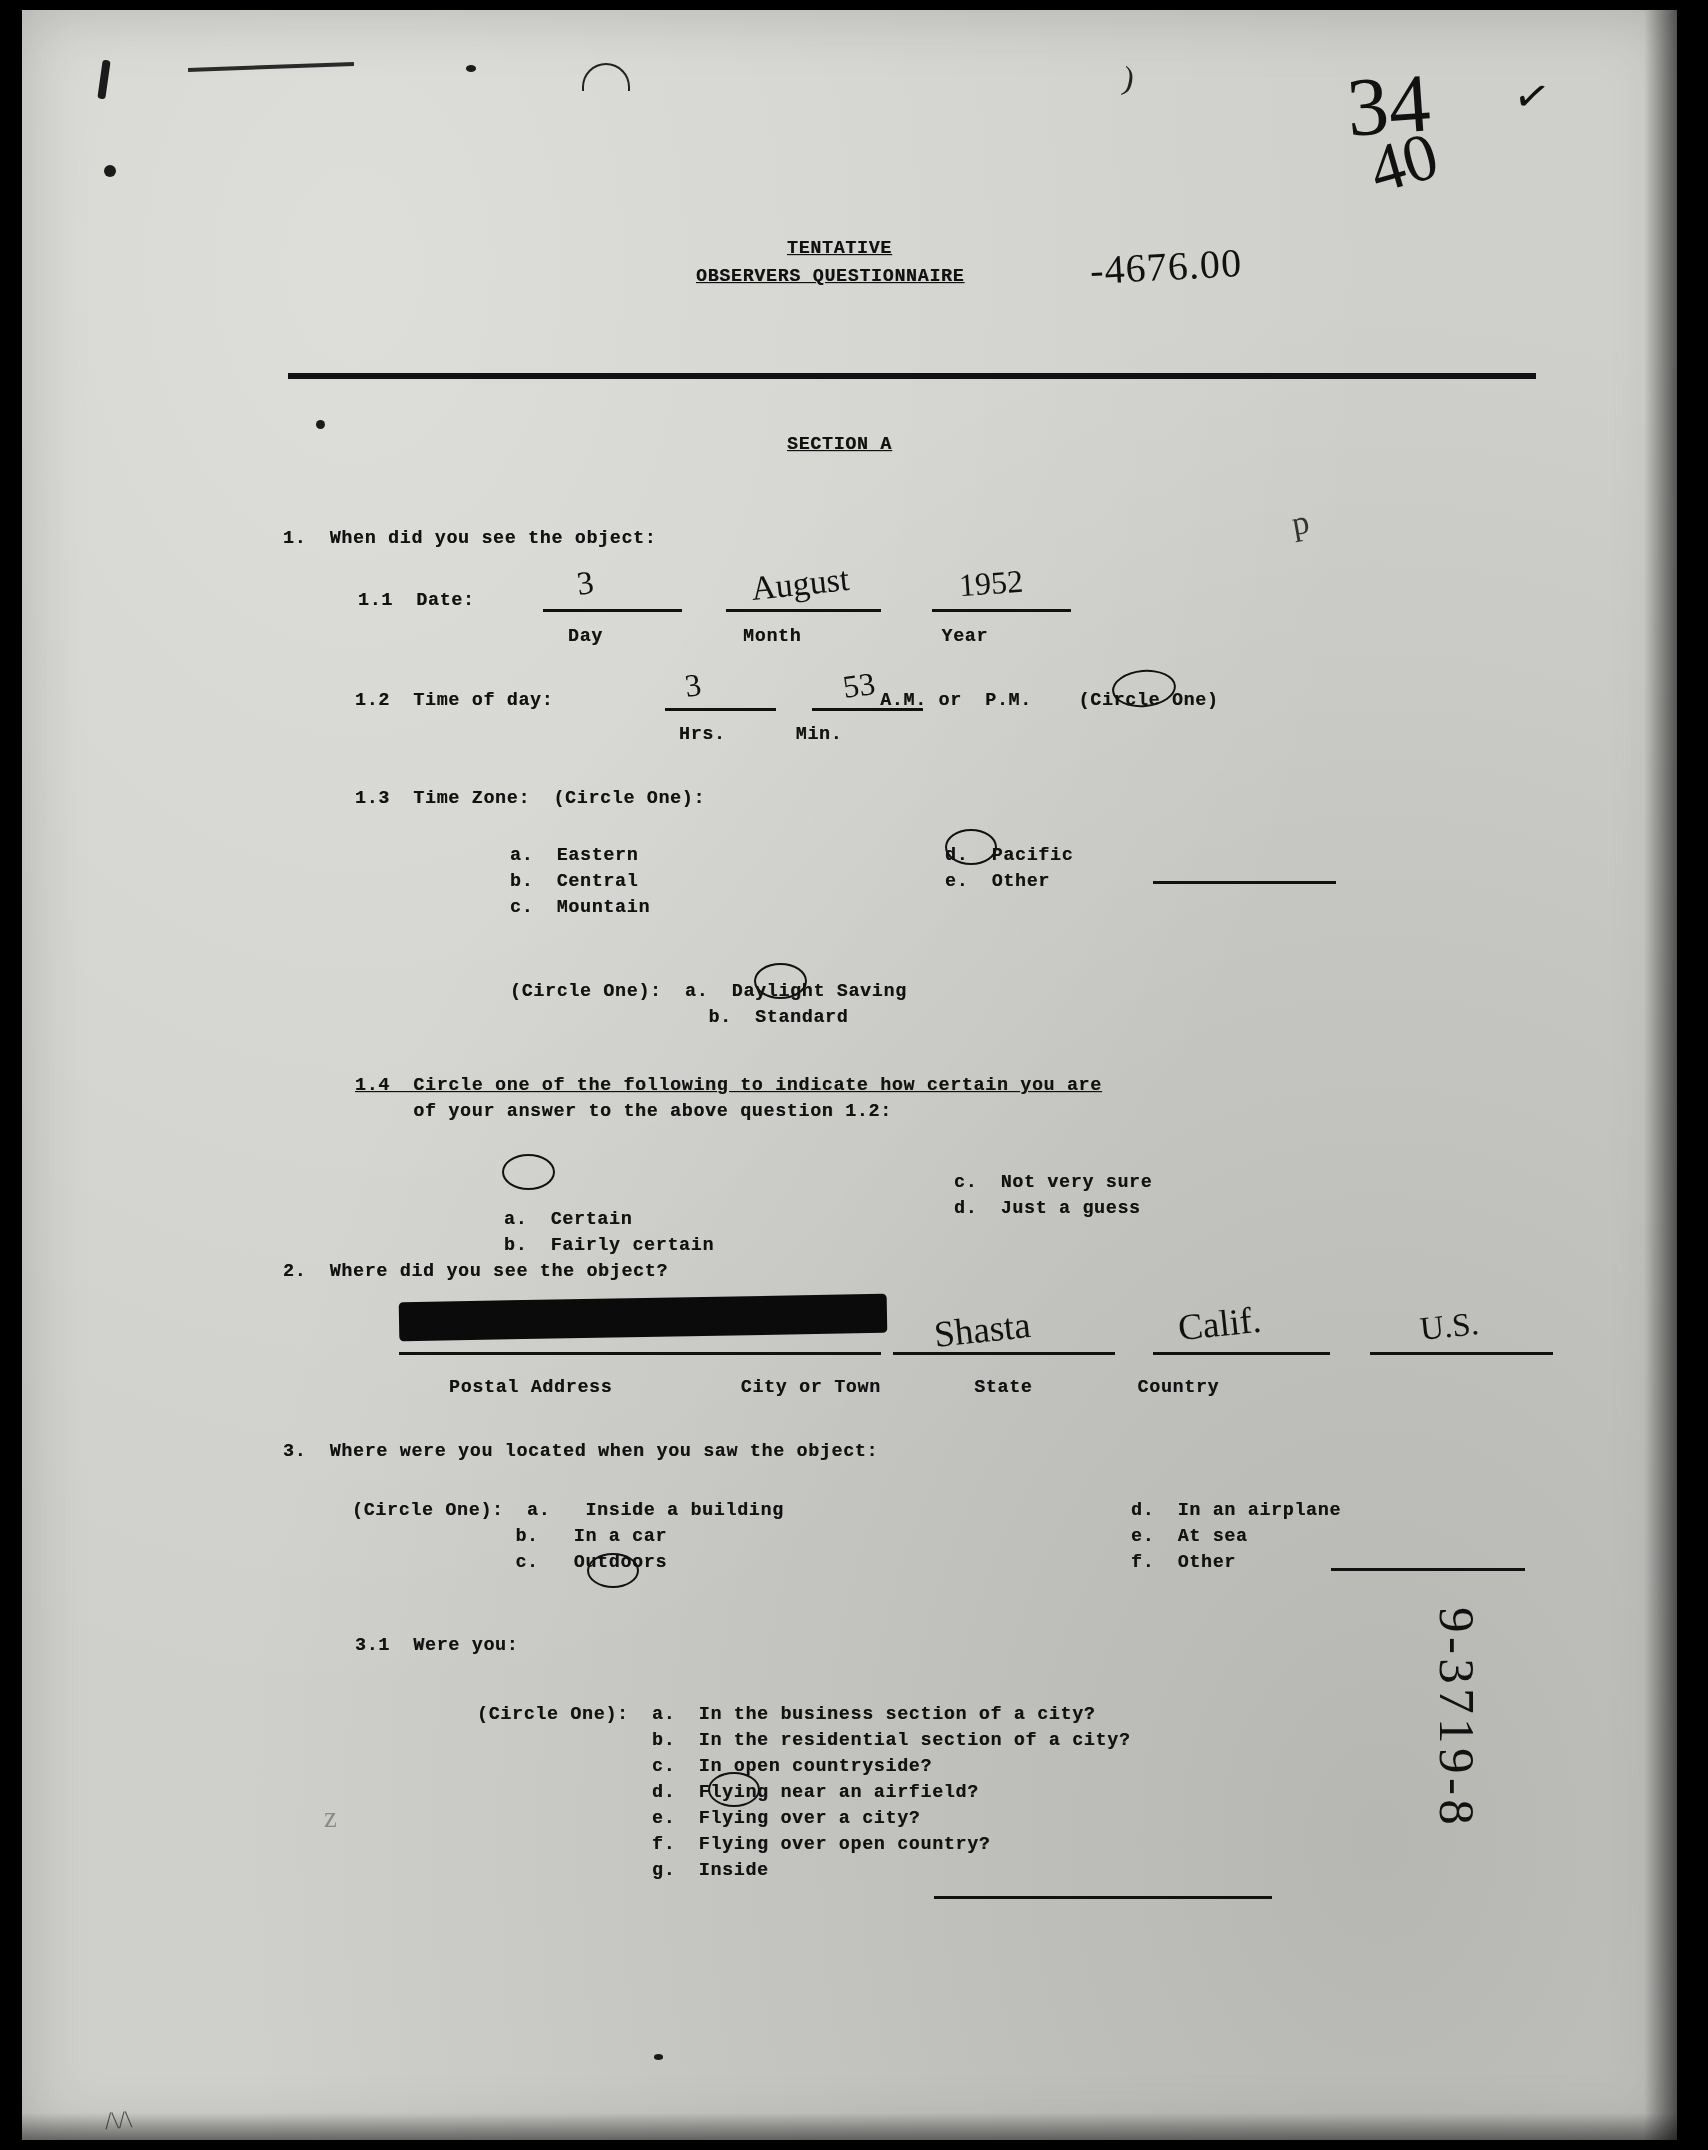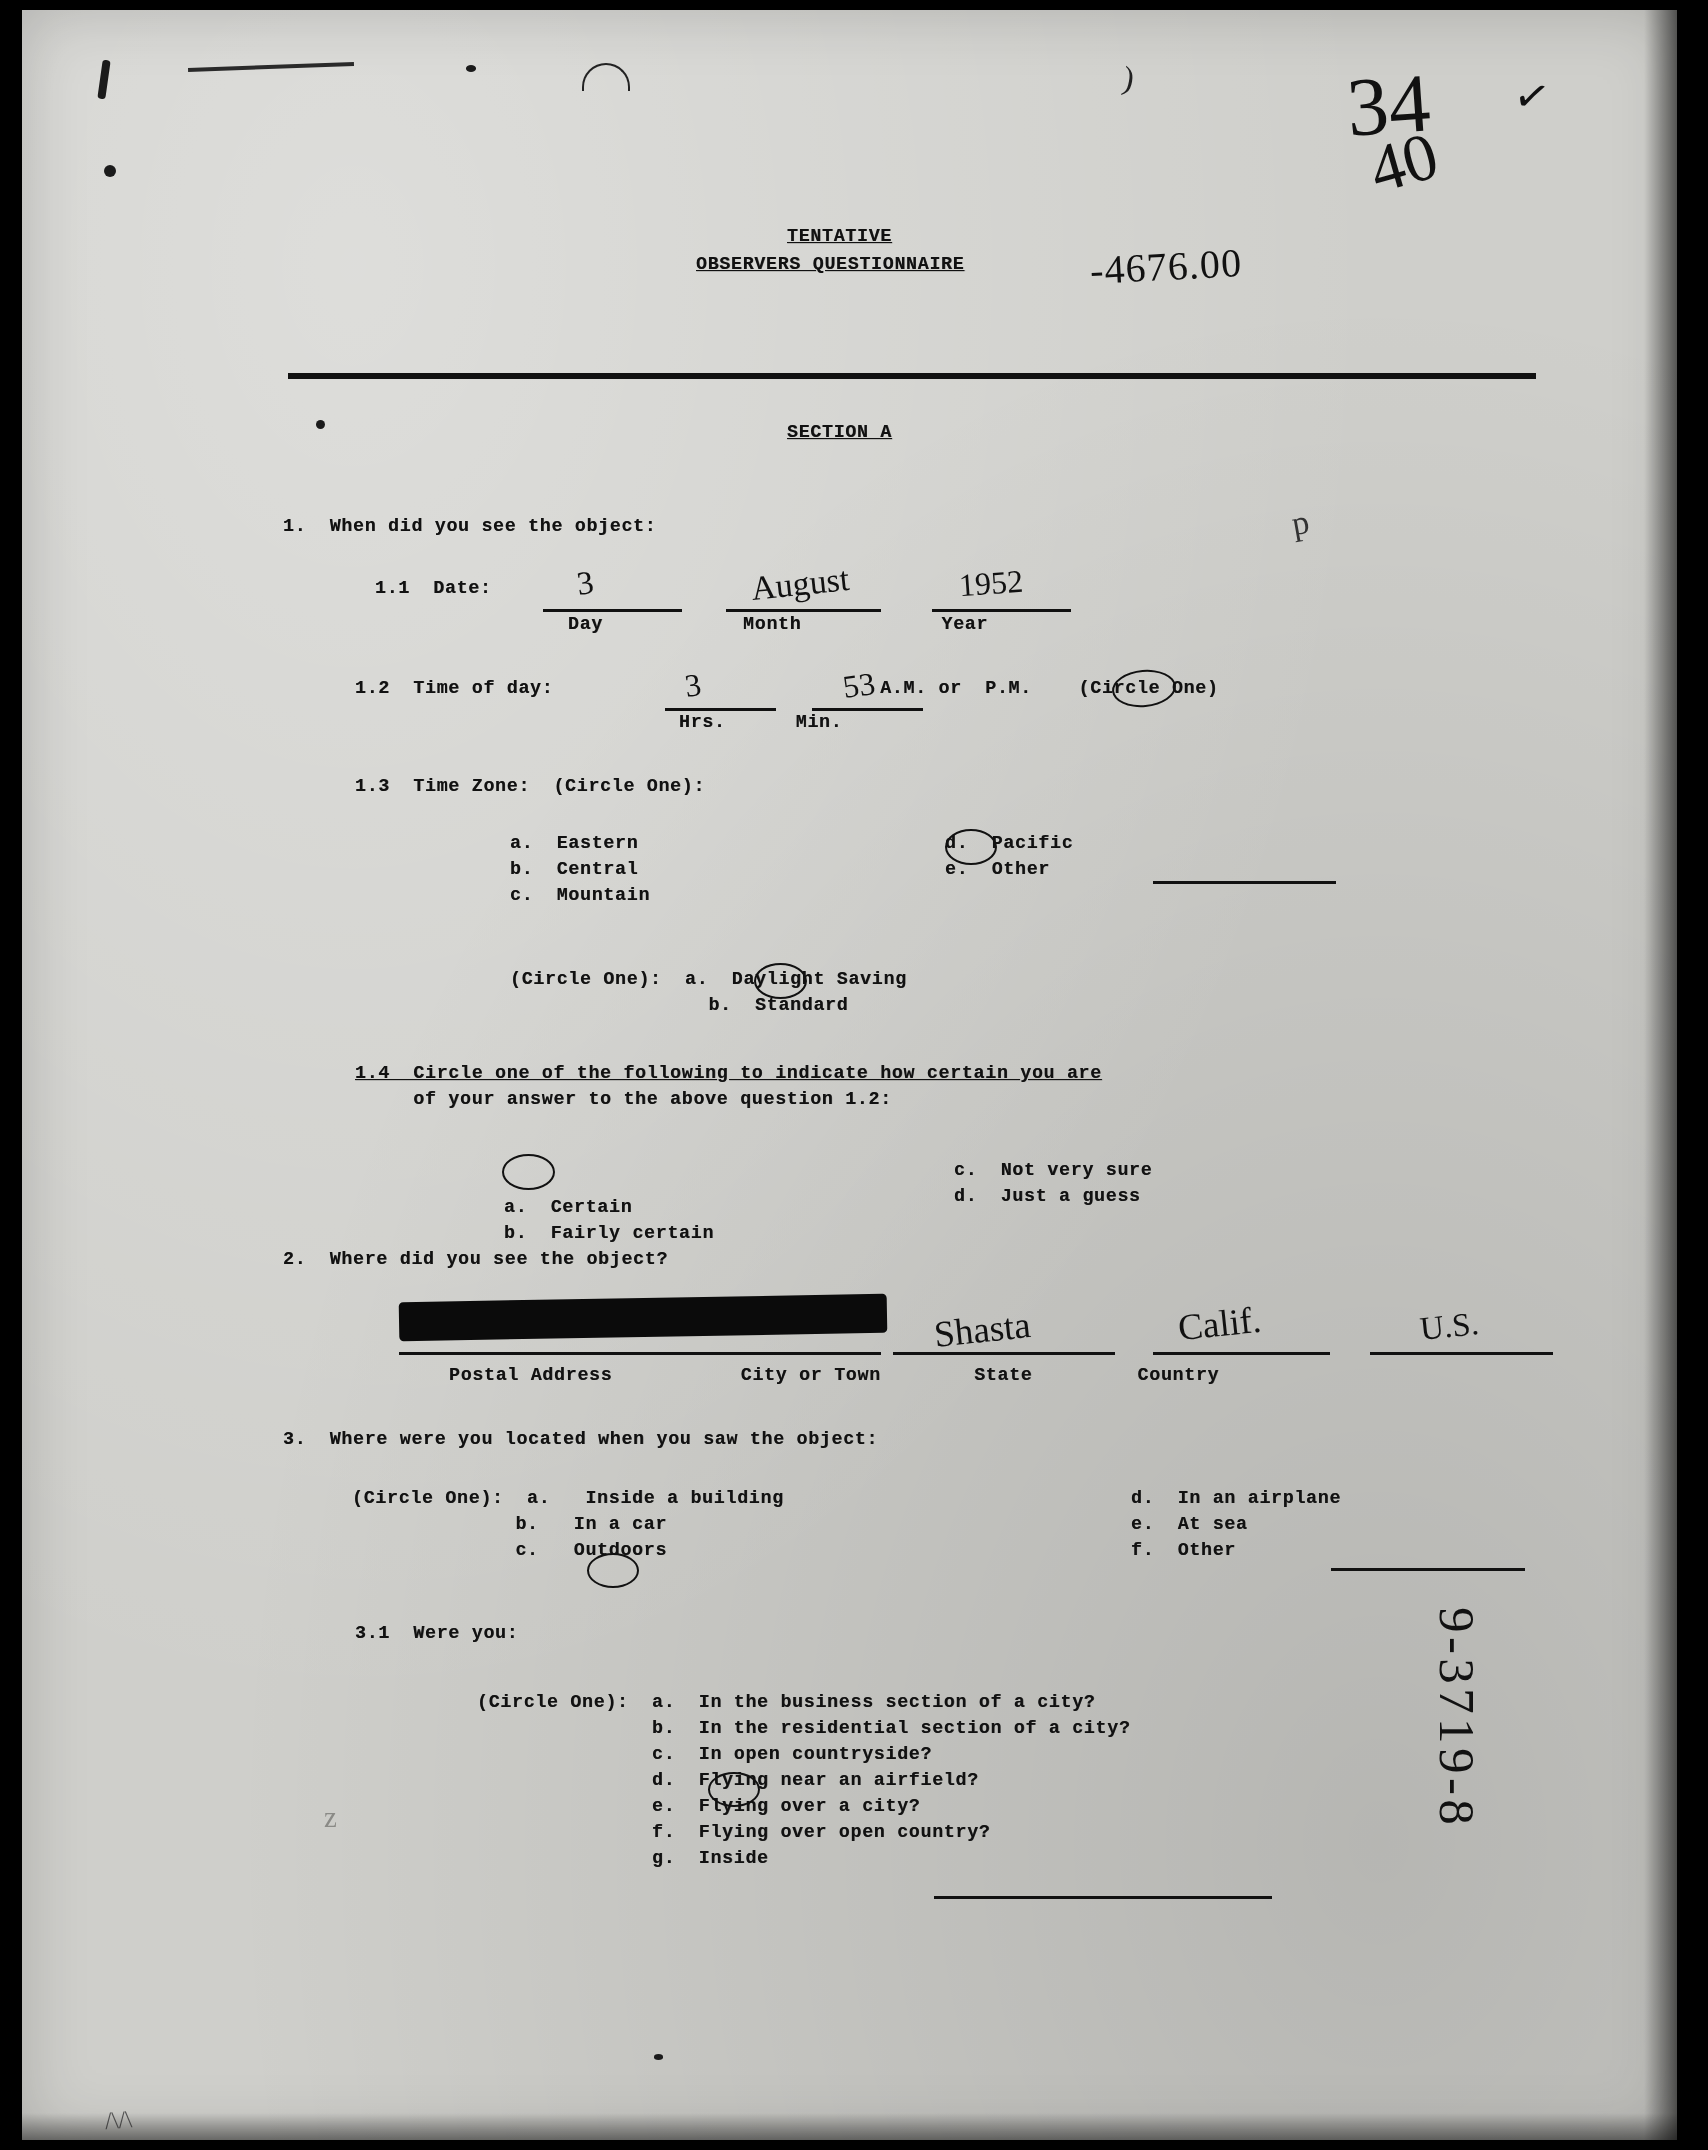--- a/index.html
+++ b/index.html
@@ -44,20 +44,21 @@
   .typed {
     position: absolute;
     color: #111;
     font-family: "Liberation Mono", monospace;
     font-weight: bold;
     font-size: 18.3px;
     letter-spacing: 0.7px;
     line-height: 1.42;
     white-space: pre;
     text-shadow: 0.3px 0.3px 0 rgba(0,0,0,0.55);
+    margin-top: 12px;
   }
   .u { text-decoration: underline; }
 
   
   #title-tentative { left: 765px; top: 214px; }
   #title-questionnaire { left: 674px; top: 242px; }
 
   #handwrite-case {
     position: absolute;
     left: 1068px; top: 233px;
@@ -96,21 +97,21 @@
     position: absolute;
     left: 266px; top: 363px;
     width: 1248px; height: 6.1px;
     background: #111;
   }
 
   #section-a { left: 765px; top: 410px; }
 
   
   #q1 { left: 261px; top: 504px; }
-  #q1-1 { left: 353px; top: 566px; }
+  #q1-1 { left: 336px; top: 566px; }
   #q1-1-labels { left: 546px; top: 602px; }
   #q1-2 { left: 333px; top: 666px; }
   #q1-2-labels { left: 657px; top: 700px; }
   #q1-3 { left: 333px; top: 764px; }
   #q1-3-opts-left { left: 488px; top: 821px; }
   #q1-3-opts-right { left: 923px; top: 821px; }
   #q1-3-other-line {
     position: absolute;
     left: 1131px; top: 871px;
     width: 183px; height: 3.3px;

